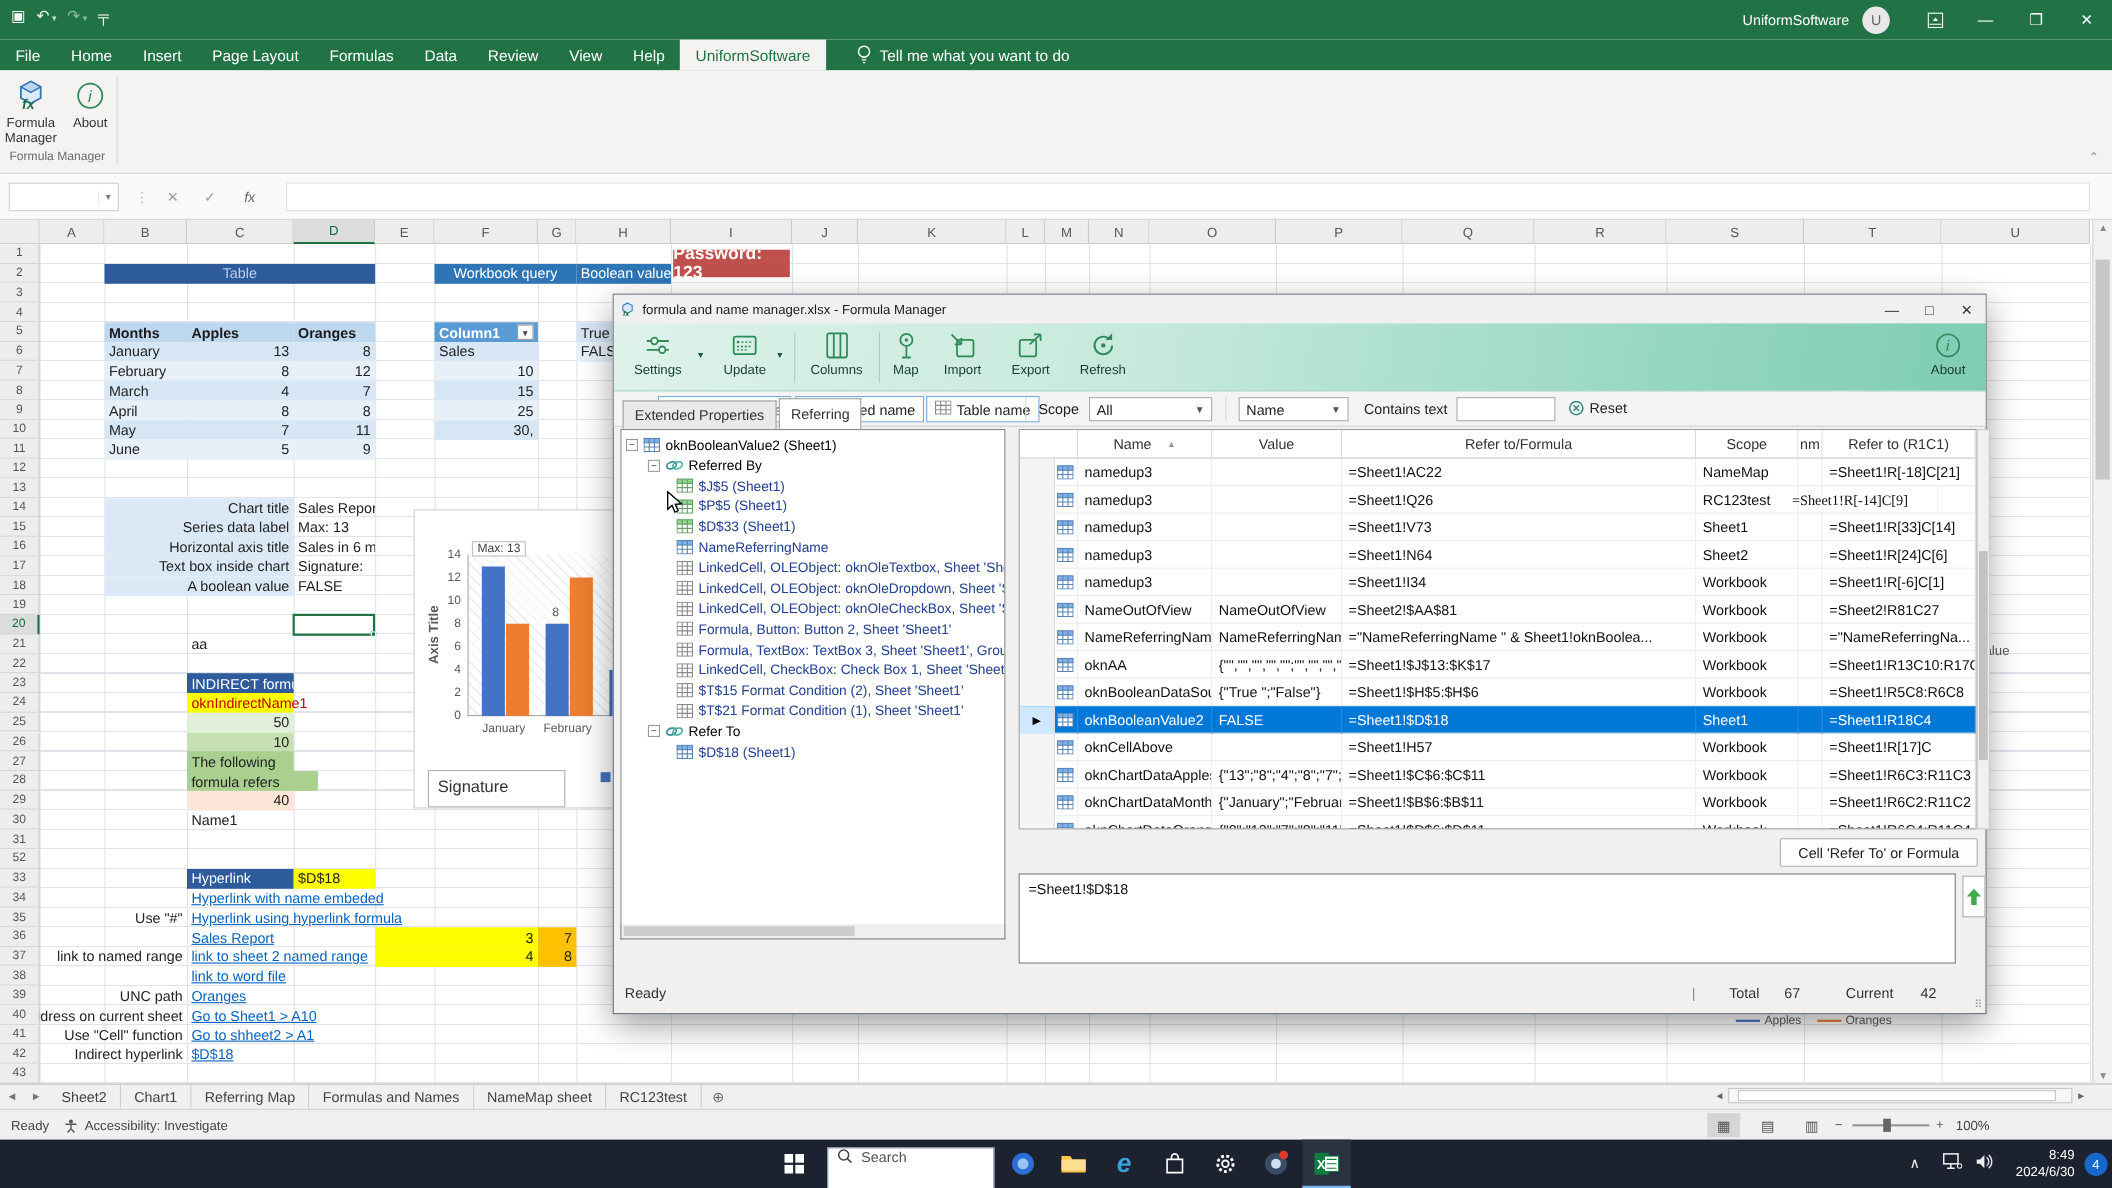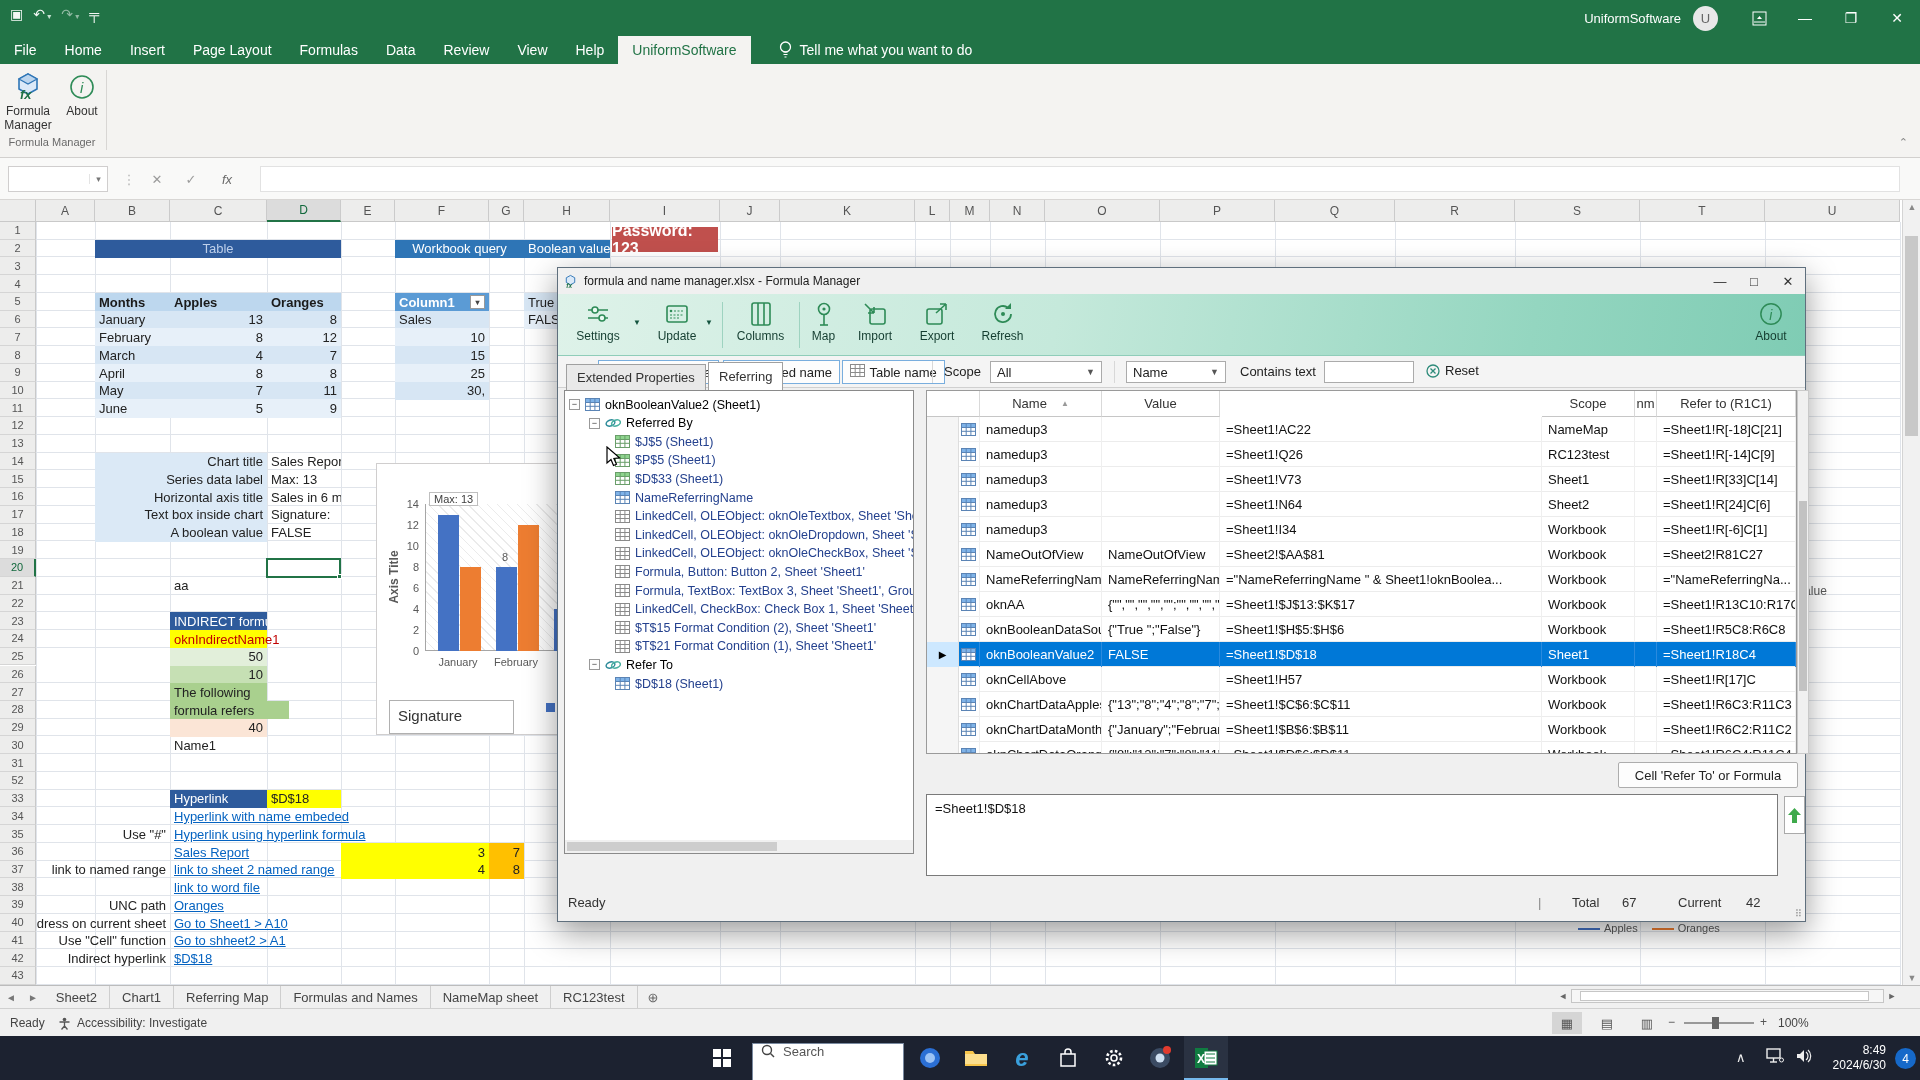--- a/index.html
+++ b/index.html
@@ -870,20 +870,21 @@
         <span class="thumb"></span>
       </div>
     <svg id="cursor" style="left:48px;top:178px;" width="16" height="22" viewBox="0 0 16 22">
       <path d="M1 1l0 16 4-3.5 2.5 6 3-1.2-2.6-5.8 5.6-.6z" fill="#fff" stroke="#000" stroke-width="1.2"></path>
     </svg>
 
     <div id="ftable">
         <div class="fth" style="left: 0px; width: 53px;"></div>
         <div class="fth" style="left: 53px; width: 122px;">Name<span style="font-size: 8px; color: rgb(153, 153, 153); margin-left: 14px;">▲</span></div>
         <div class="fth" style="left: 175px; width: 118px;">Value</div>
+        <div class="fth" style="left: 293px; width: 322px;">Refer to/Formula</div>
         <div class="fth" style="left: 615px; width: 93px;">Scope</div>
         <div class="fth" style="left: 708px; width: 22px;">nm</div>
         <div class="fth" style="left: 730px; width: 139px;">Refer to (R1C1)</div>
         <div class="ftr" style="top: 26px;">
           <span class="rowind"></span>
           <span class="ftd" style="left: 32px; width: 21px; padding: 0px 2px;">
             <svg width="15" height="13" viewBox="0 0 15 13">
               <rect x="0.5" y="0.5" width="14" height="12" fill="#fff" stroke="#5b84b5"></rect>
               <rect x="0.5" y="0.5" width="14" height="4" fill="#7fb3e8" stroke="#5b84b5"></rect>
               <path d="M5.2 0.5v12M9.9 0.5v12M0.5 8.3h14" stroke="#5b84b5" fill="none"></path>
@@ -903,21 +904,21 @@
               <rect x="0.5" y="0.5" width="14" height="12" fill="#fff" stroke="#5b84b5"></rect>
               <rect x="0.5" y="0.5" width="14" height="4" fill="#7fb3e8" stroke="#5b84b5"></rect>
               <path d="M5.2 0.5v12M9.9 0.5v12M0.5 8.3h14" stroke="#5b84b5" fill="none"></path>
             </svg>
           </span>
           <span class="ftd" style="left: 53px; width: 122px;">namedup3</span>
           <span class="ftd" style="left: 175px; width: 118px;"></span>
           <span class="ftd" style="left: 293px; width: 322px;">=Sheet1!Q26</span>
           <span class="ftd" style="left: 615px; width: 93px;">RC123test</span>
           <span class="ftd" style="left: 708px; width: 22px;"></span>
-          <span class="ftd" style="left: 730px; width: 139px;">=Sheet1!R[-14]C[9]</span>
+          <span class="ftd" style="left: 696px; width: 139px; font-family: Liberation Serif, serif;">=Sheet1!R[-14]C[9]</span>
         </div>
         <div class="ftr" style="top: 76px;">
           <span class="rowind"></span>
           <span class="ftd" style="left: 32px; width: 21px; padding: 0px 2px;">
             <svg width="15" height="13" viewBox="0 0 15 13">
               <rect x="0.5" y="0.5" width="14" height="12" fill="#fff" stroke="#5b84b5"></rect>
               <rect x="0.5" y="0.5" width="14" height="4" fill="#7fb3e8" stroke="#5b84b5"></rect>
               <path d="M5.2 0.5v12M9.9 0.5v12M0.5 8.3h14" stroke="#5b84b5" fill="none"></path>
             </svg>
           </span>

